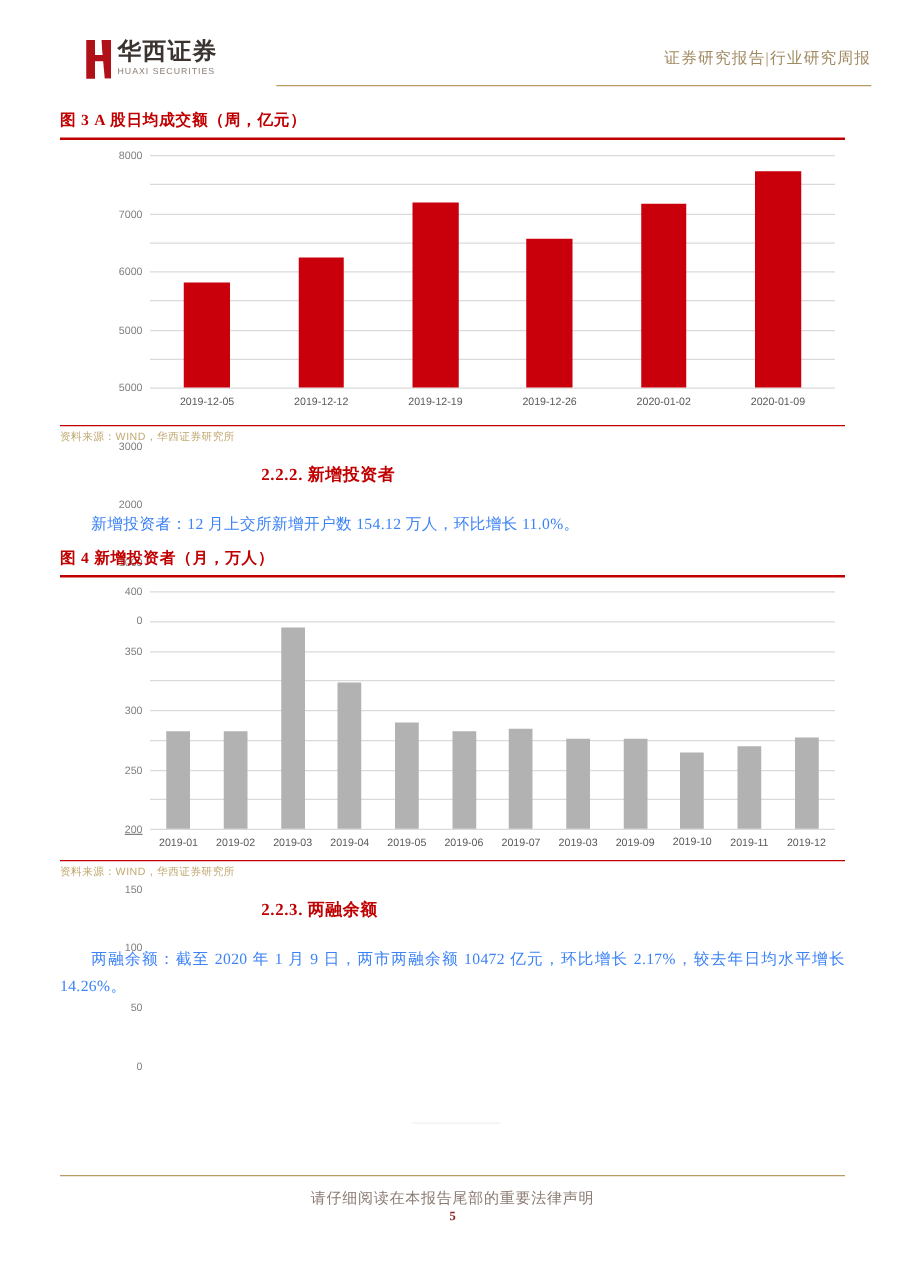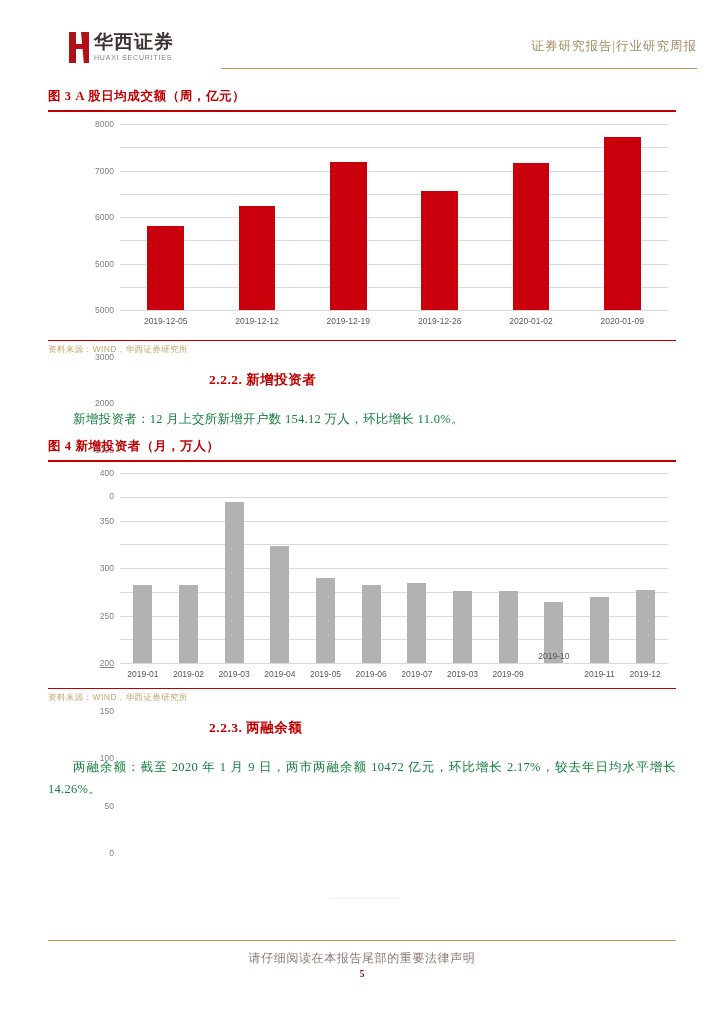--- a/index.html
+++ b/index.html
@@ -195,21 +195,21 @@
     white-space: nowrap;
   }
 
   
   .para {
     position: absolute;
     left: 48px;
     width: 628px;
     font-family: "Liberation Serif", serif;
     font-size: 12.5px;
-    color: #15803d;
+    color: #3b82f6;
     line-height: 22px;
     text-align: justify;
     text-indent: 25px;
     letter-spacing: 0.3px;
   }
 
   
   .footer-rule {
     position: absolute;
     left: 48px;
@@ -368,21 +368,21 @@
         <div class="xtick" style="left: 205.5px; top: 196px;">2019-05</div>
         <div class="bar" title="2019-06: 164" style="left: 241.577px; width: 19.18px; height: 77.9px; background: rgb(178, 178, 178);"></div>
         <div class="xtick" style="left: 251.167px; top: 196px;">2019-06</div>
         <div class="bar" title="2019-07: 168" style="left: 287.243px; width: 19.18px; height: 79.8px; background: rgb(178, 178, 178);"></div>
         <div class="xtick" style="left: 296.833px; top: 196px;">2019-07</div>
         <div class="bar" title="2019-08: 152" style="left: 332.91px; width: 19.18px; height: 72.2px; background: rgb(178, 178, 178);"></div>
         <div class="xtick" style="left: 342.5px; top: 196px;">2019-03</div>
         <div class="bar" title="2019-09: 152" style="left: 378.577px; width: 19.18px; height: 72.2px; background: rgb(178, 178, 178);"></div>
         <div class="xtick" style="left: 388.167px; top: 196px;">2019-09</div>
         <div class="bar" title="2019-10: 128" style="left: 424.243px; width: 19.18px; height: 60.8px; background: rgb(178, 178, 178);"></div>
-        <div class="xtick" style="left: 433.833px; top: 178px;">2019-10</div>
+        <div class="xtick" style="left: 433.833px; top: 195px;">2019-10</div>
         <div class="bar" title="2019-11: 140" style="left: 469.91px; width: 19.18px; height: 66.5px; background: rgb(178, 178, 178);"></div>
         <div class="xtick" style="left: 479.5px; top: 196px;">2019-11</div>
         <div class="bar" title="2019-12: 154" style="left: 515.577px; width: 19.18px; height: 73.15px; background: rgb(178, 178, 178);"></div>
         <div class="xtick" style="left: 525.167px; top: 196px;">2019-12</div>
       </div>
   </div>
 
   <div class="source" style="top:692px;">资料来源：WIND，华西证券研究所</div>
   <div class="fig-rule" style="top:688px; height:1px; background:#c00000;"></div>
 

